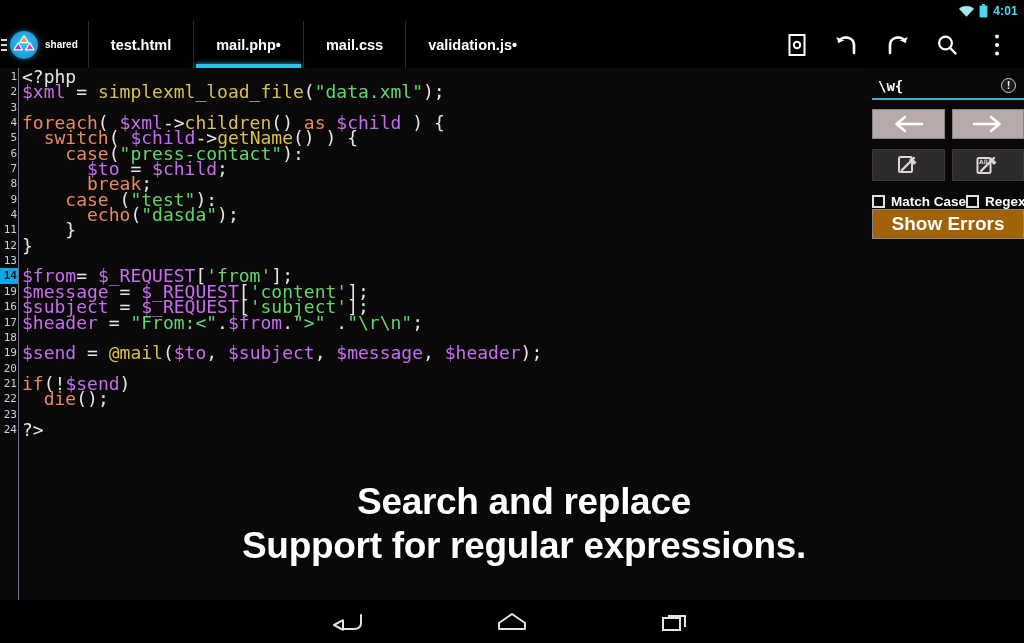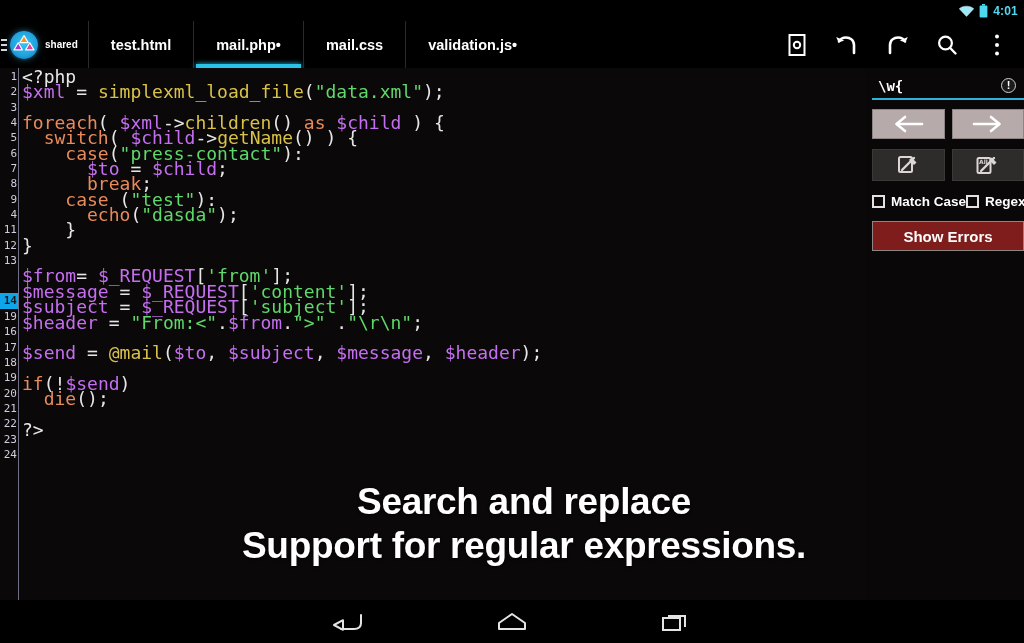--- a/index.html
+++ b/index.html
@@ -53,21 +53,21 @@
     background:#0b0809; display:flex; font-family:"DejaVu Sans Mono", monospace;
   }
   #gutter{
     width:19px; flex:0 0 19px; background:#0b0809; padding-top:1px;
     border-right:1px solid #6f6f86; text-align:right;
   }
   #gutter .ln{
     height:15.35px; line-height:15.35px; font-size:11px; color:#cfcfdd;
     padding-right:1px; font-family:"DejaVu Sans Mono", monospace;
   }
-  #gutter .ln.cur{ background:#0ea5e9; color:#1a1a1a; font-weight:bold;margin-top:25px; }
+  #gutter .ln.cur{ background:#0ea5e9; color:#1a1a1a; font-weight:bold; }
 
   #code{ flex:1 1 auto; padding:1px 0 0 3px; overflow:hidden; }
   #code .cl{ height:15.35px; line-height:15.35px; font-size:18px; white-space:pre; color:#e8e8e8; }
 
   
   .t-kw   { color:#e88a5c; }
   .t-var  { color:#c56ff0; }
   .t-fn   { color:#d9c24a; }
   .t-str  { color:#5fd96a; }
   .t-pun  { color:#e6e6e6; }
@@ -102,23 +102,23 @@
   .sp-actrow{ display:flex; gap:7px; margin-top:10px; }
   .sp-actbtn{
     width:74px; height:32px; background:#2e2b2b; border:1px solid #3c3838;
     display:flex; align-items:center; justify-content:center;
   }
   .sp-checks{ display:flex; align-items:center; margin-top:13px; }
   .sp-check{ display:flex; align-items:center; gap:6px; }
   .sp-box{ width:13px; height:13px; border:2px solid #e2e2e2; background:transparent; flex:0 0 auto; }
   .sp-check .lbl{ color:#fff; font-size:13.5px; font-weight:bold; white-space:nowrap; }
   .sp-errbtn{
-    width:152px; height:30px; margin-top:12px; background:#7f1d1d;
+    width:152px; height:30px; margin-top:0; background:#a16207;
     display:flex; align-items:center; justify-content:center;
-    color:#fdfdfd; font-size:15px; font-weight:bold;
+    color:#fdfdfd; font-size:19px; font-weight:bold;
     border:1px solid #8d8484;
   }
 
   
   #caption{
     position:absolute; left:12px; top:480px; width:1024px; text-align:center;
     color:#fff; font-size:37px; font-weight:bold; line-height:1.2;
     letter-spacing:-.3px; text-shadow:0 1px 3px rgba(0,0,0,.9);
     font-family:"Liberation Sans", sans-serif;
   }

